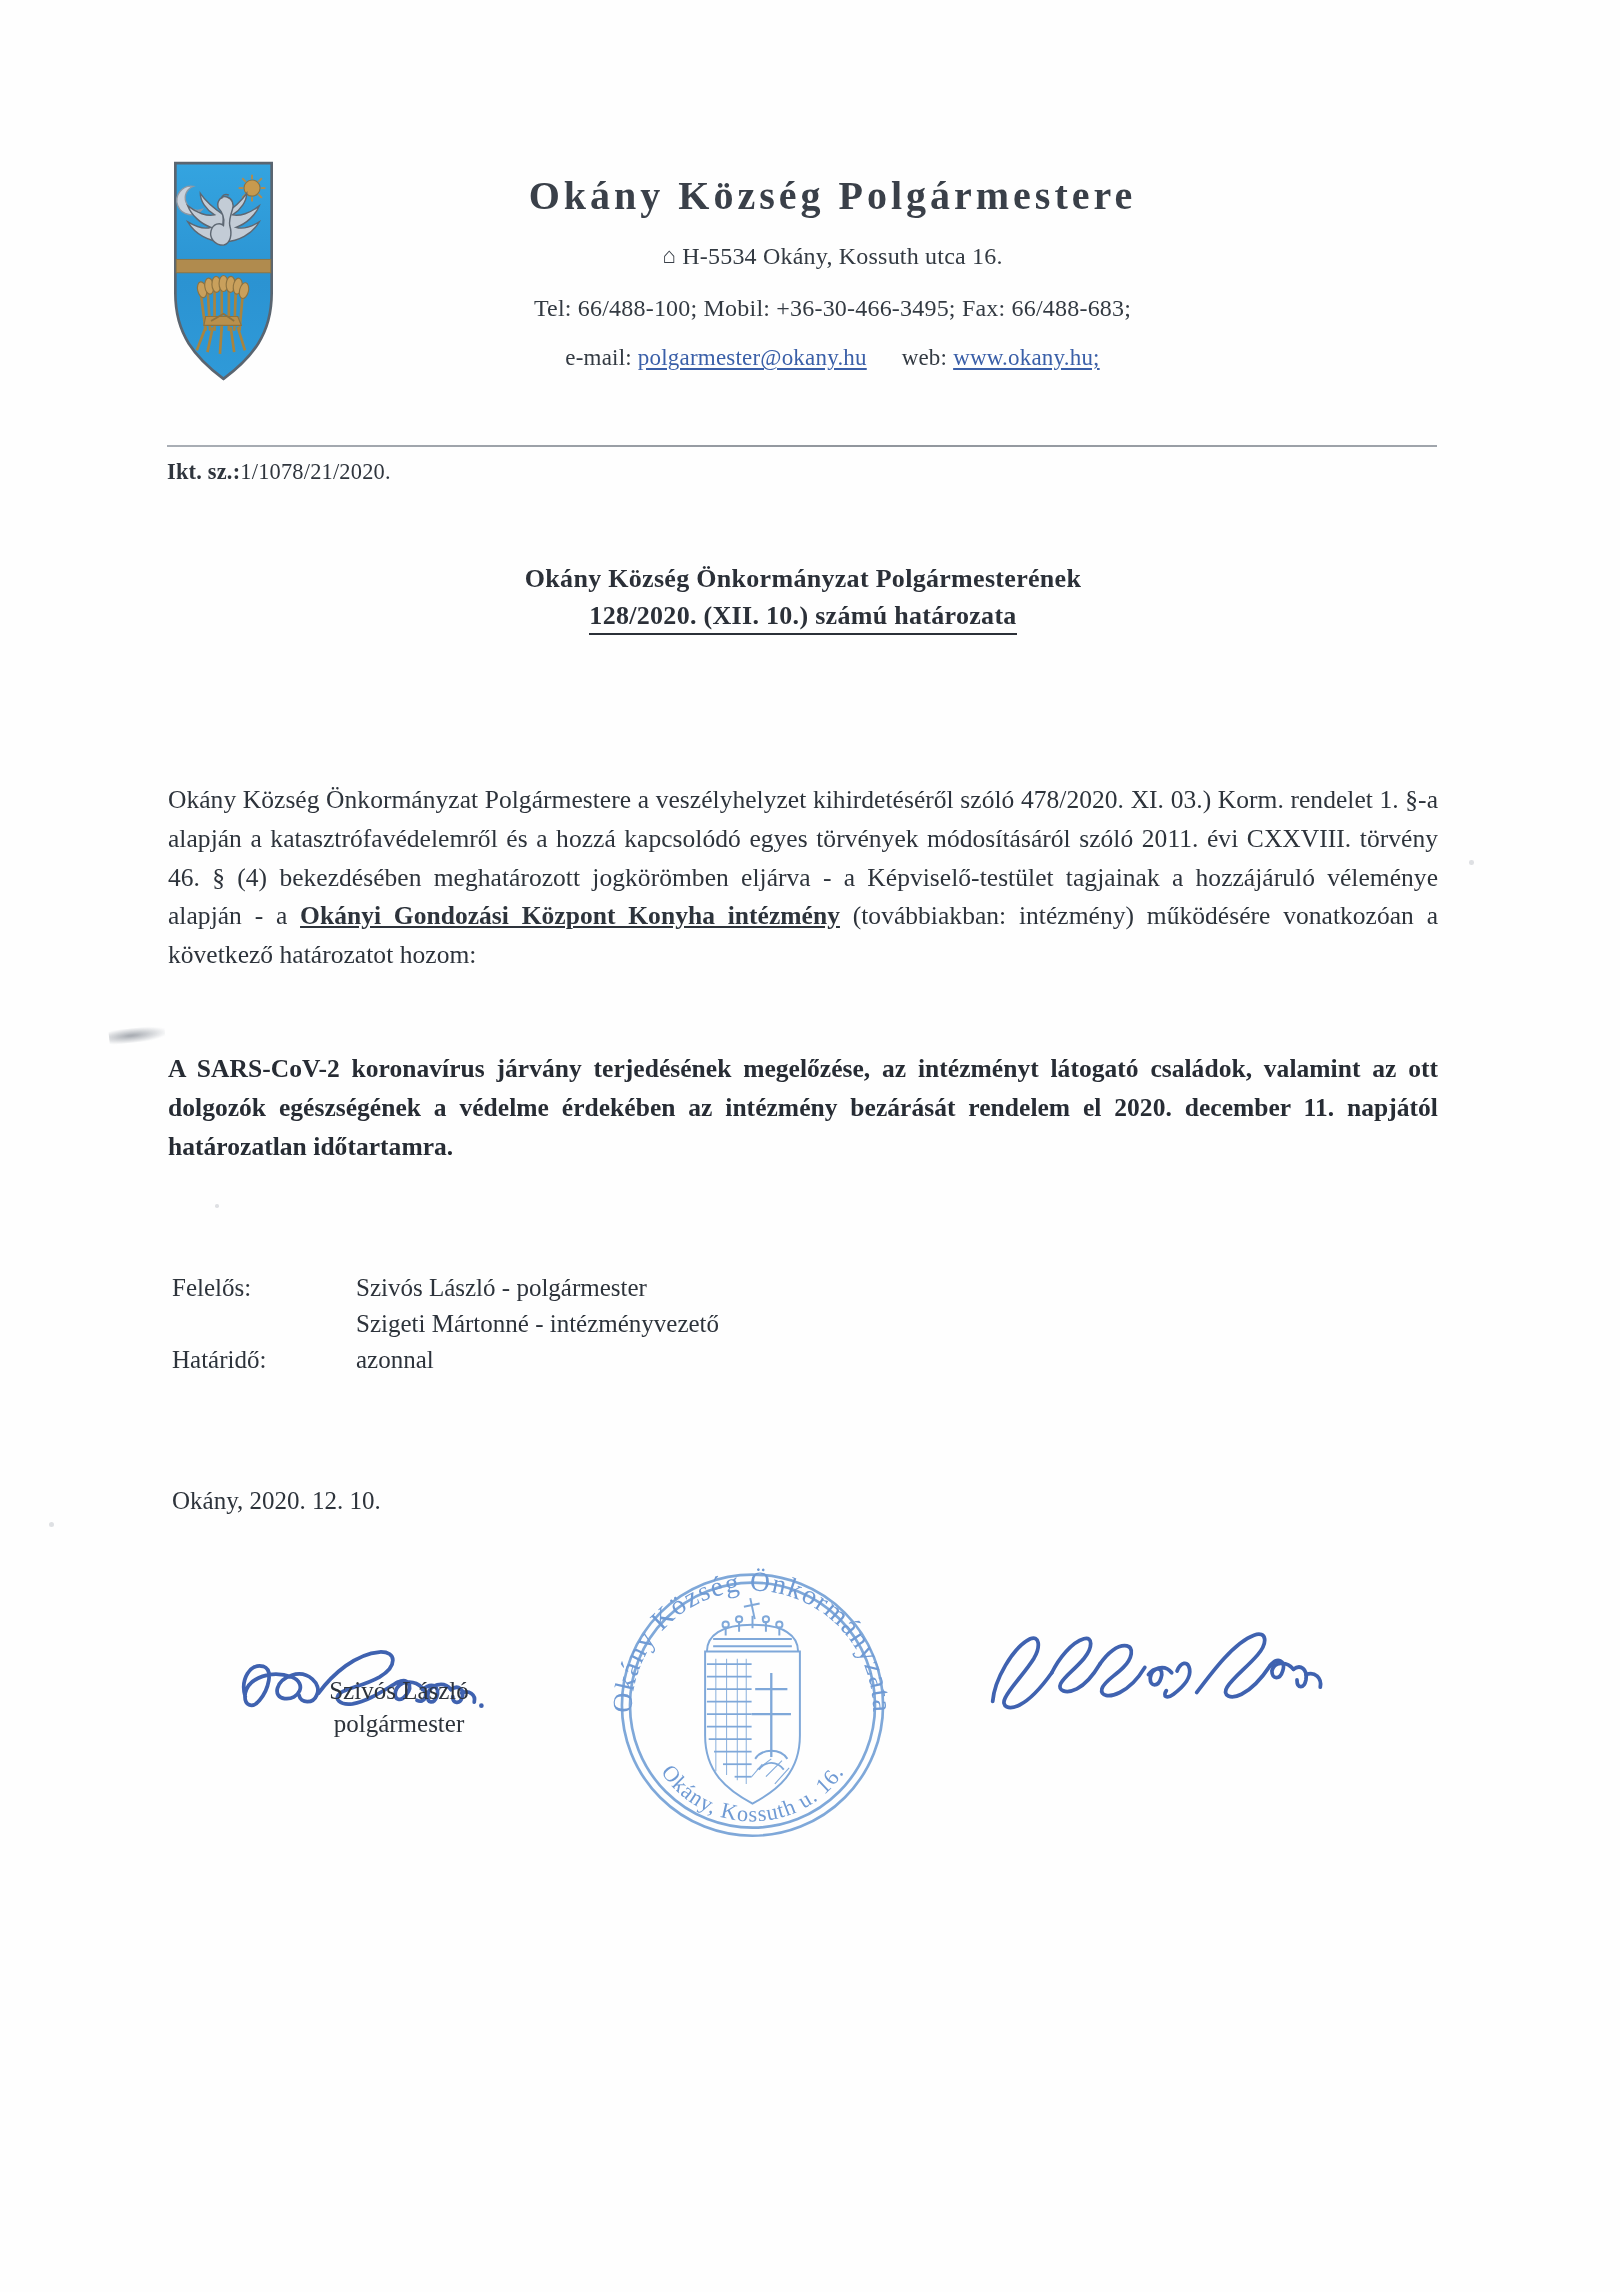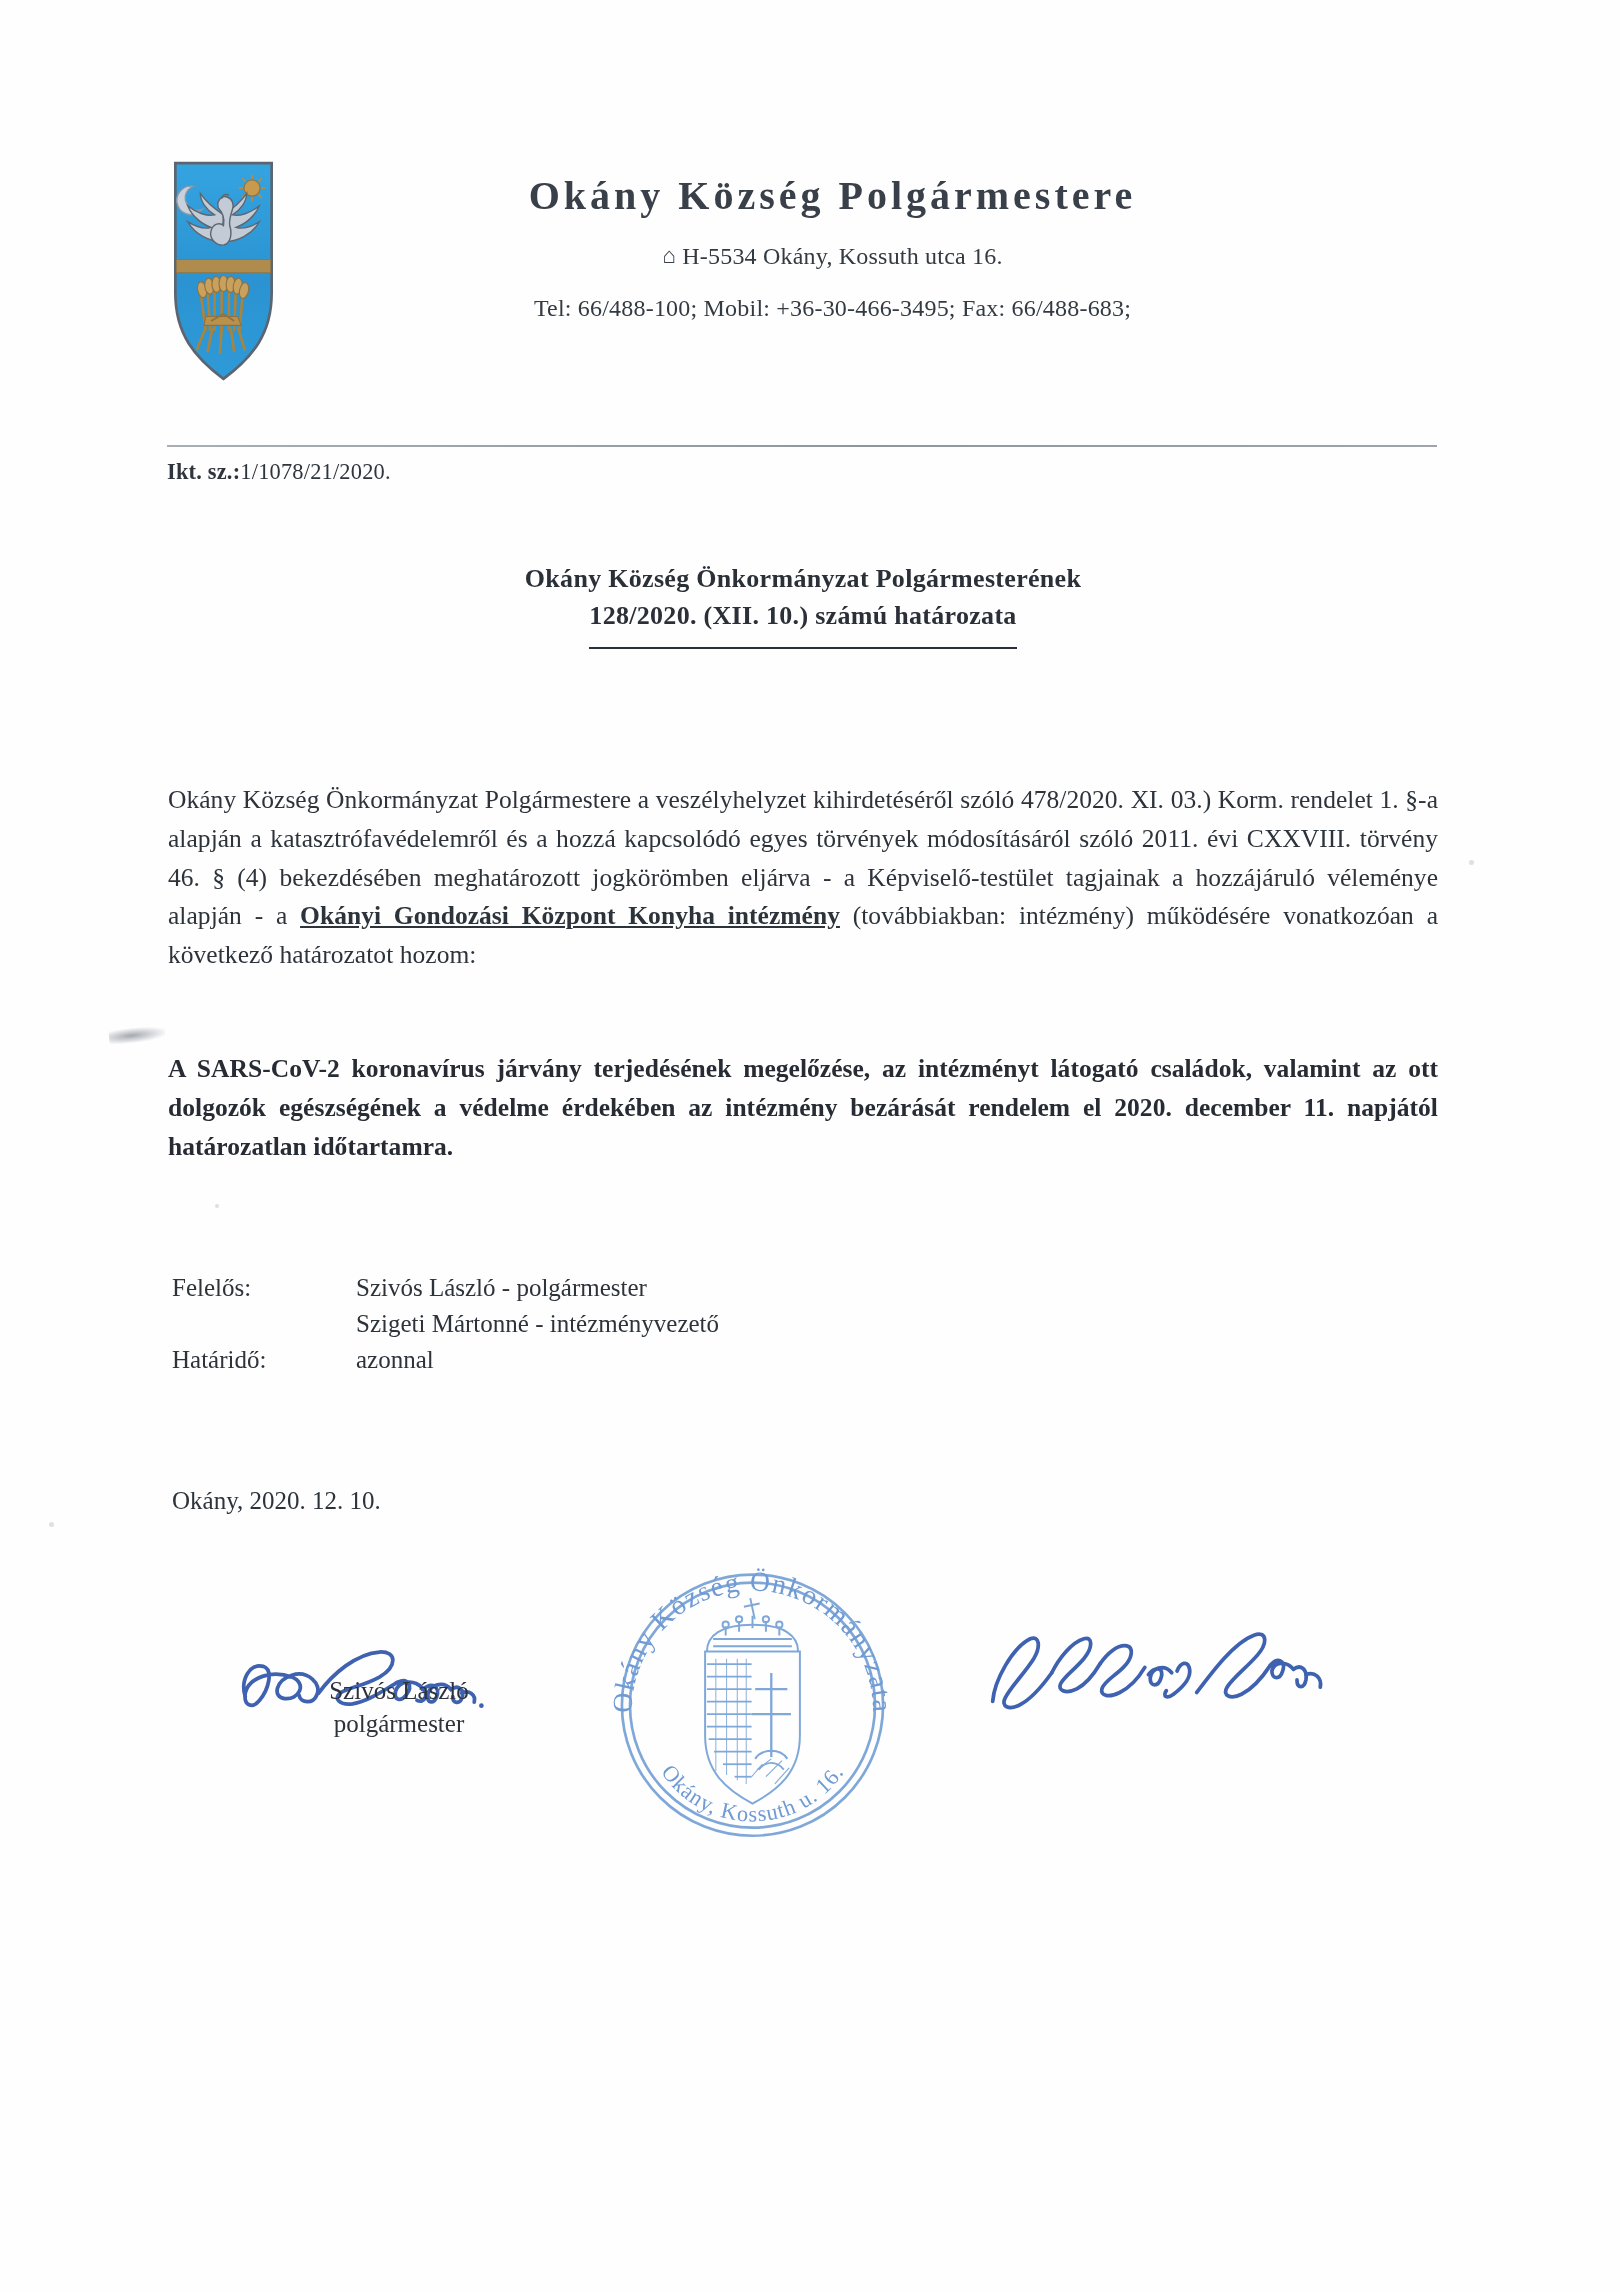--- a/index.html
+++ b/index.html
@@ -118,21 +118,21 @@
     letter-spacing: 0.3px;
   }
   .title-l2 {
     font-size: 26px;
     font-weight: bold;
     margin-top: 7.2px;
     letter-spacing: 0.3px;
   }
   .title-l2 span {
     border-bottom: 2.7px solid #2b3038;
-    padding-bottom: 17px;
+    padding-bottom: 3px;
   }
   .title-l3 {
     font-size: 26px;
     font-weight: bold;
     margin-top: 30px;
     letter-spacing: 0.2px;
   }
 
   
   .body-para {
@@ -313,20 +313,27 @@
 
     <div class="header-text">
       <div class="org-title">Okány Község Polgármestere</div>
 
       <div class="contact-line">
         <span class="env-icon">⌂</span><span>H-5534 Okány, Kossuth utca 16.</span>
       </div>
 
       <div class="contact-line tel">Tel: 66/488-100;  Mobil: +36-30-466-3495; Fax: 66/488-683;</div>
 
+      <div class="contact-line mail">
+        <span>e-mail:</span>
+        <span class="lnk">polgarmester@okany.hu</span>
+        <span class="gap-web"></span>
+        <span>web:</span>
+        <span class="lnk">www.okany.hu;</span>
+      </div>
     </div>
   </div>
 
   <div class="rule"></div>
 
   <div class="ikt">
     <b>Ikt. sz.:</b><span>1/1078/21/2020.</span>
   </div>
 
   <div class="title-block">

